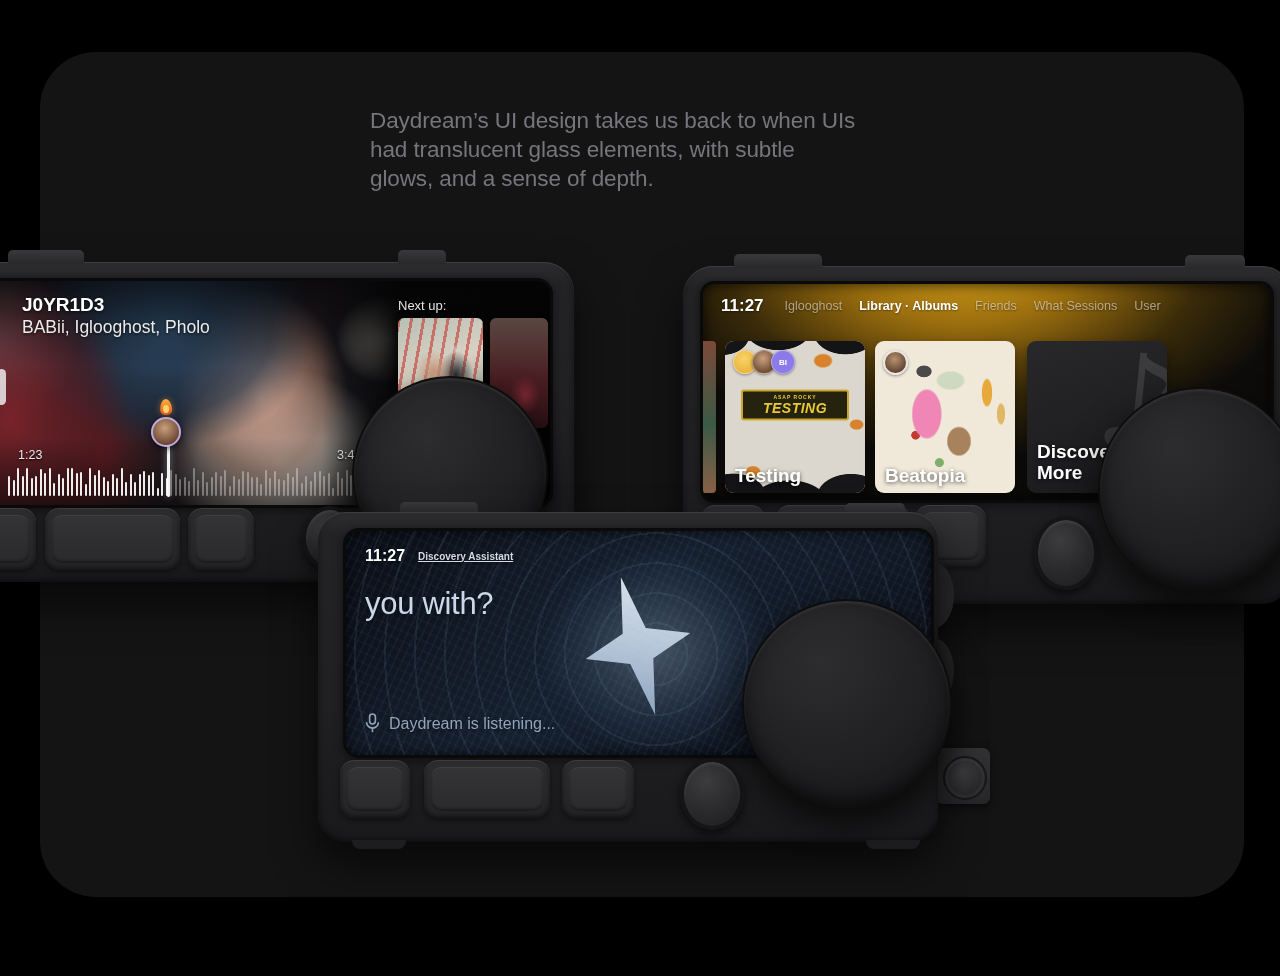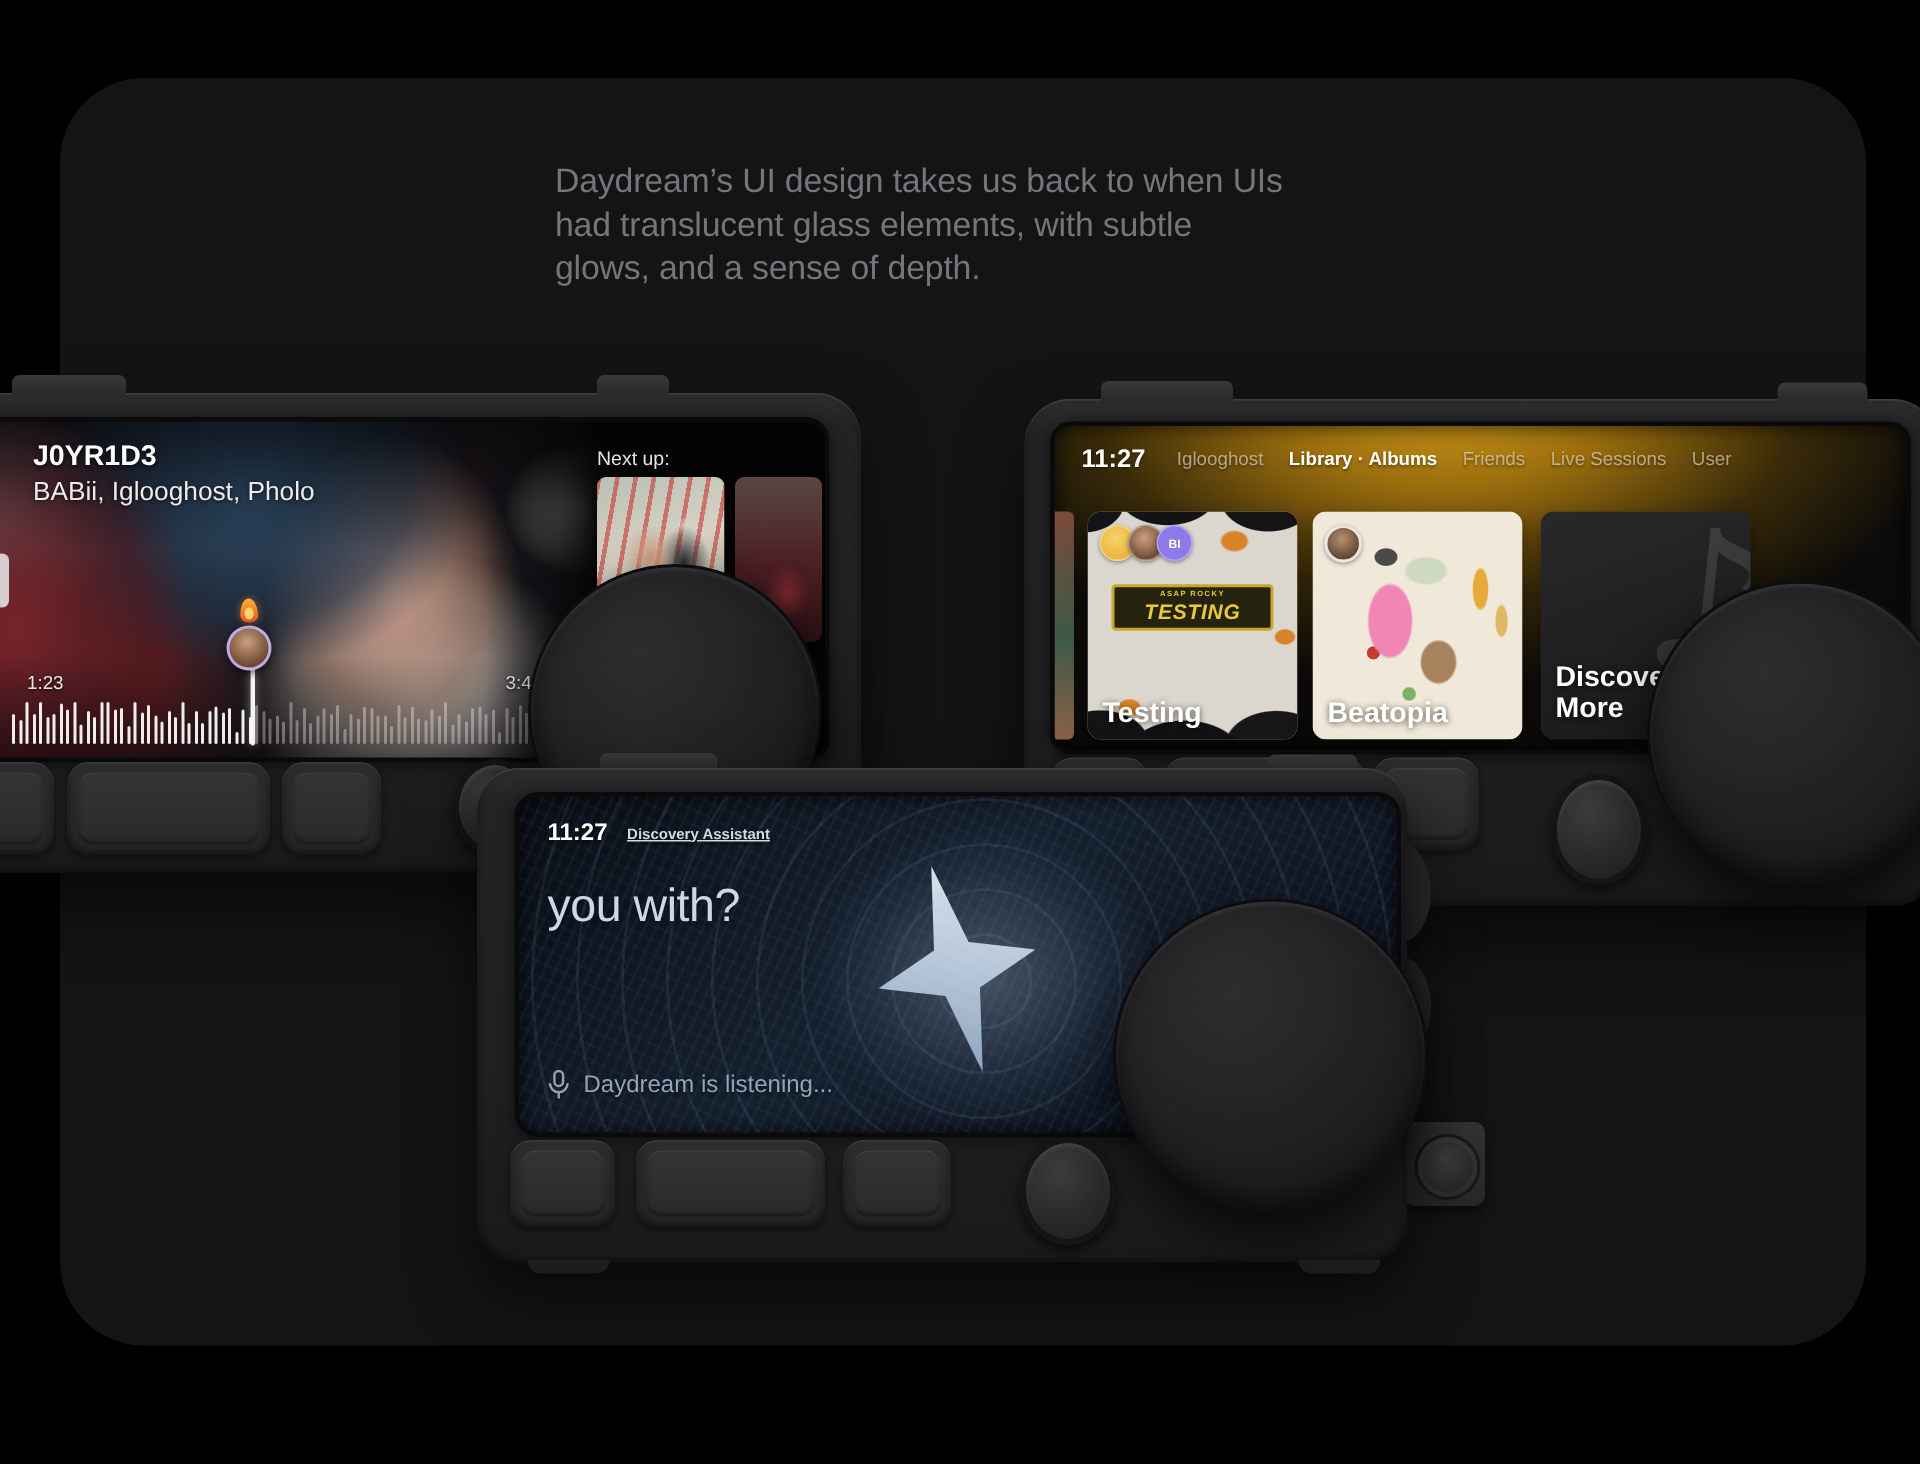--- a/index.html
+++ b/index.html
@@ -344,21 +344,21 @@
   <div class="device" id="library-device">
     <div class="tab t1"></div>
     <div class="tab t2"></div>
     <div class="body"></div>
     <div class="screen">
       <div class="navrow">
         <span class="nav-clock">11:27</span>
         <span class="navitem">Iglooghost</span>
         <span class="navitem active">Library · Albums</span>
         <span class="navitem">Friends</span>
-        <span class="navitem">Live Sessions</span>
+        <span class="navitem">What Sessions</span>
         <span class="navitem">User</span>
       </div>
       <div class="card-sliver"></div>
       <div class="cardrow">
         <div class="album-card" style="left:22px;">
           <div class="cover-testing"></div>
           <div class="testing-badge">
             <span class="sm">ASAP ROCKY</span>
             <span class="lg">TESTING</span>
           </div>

